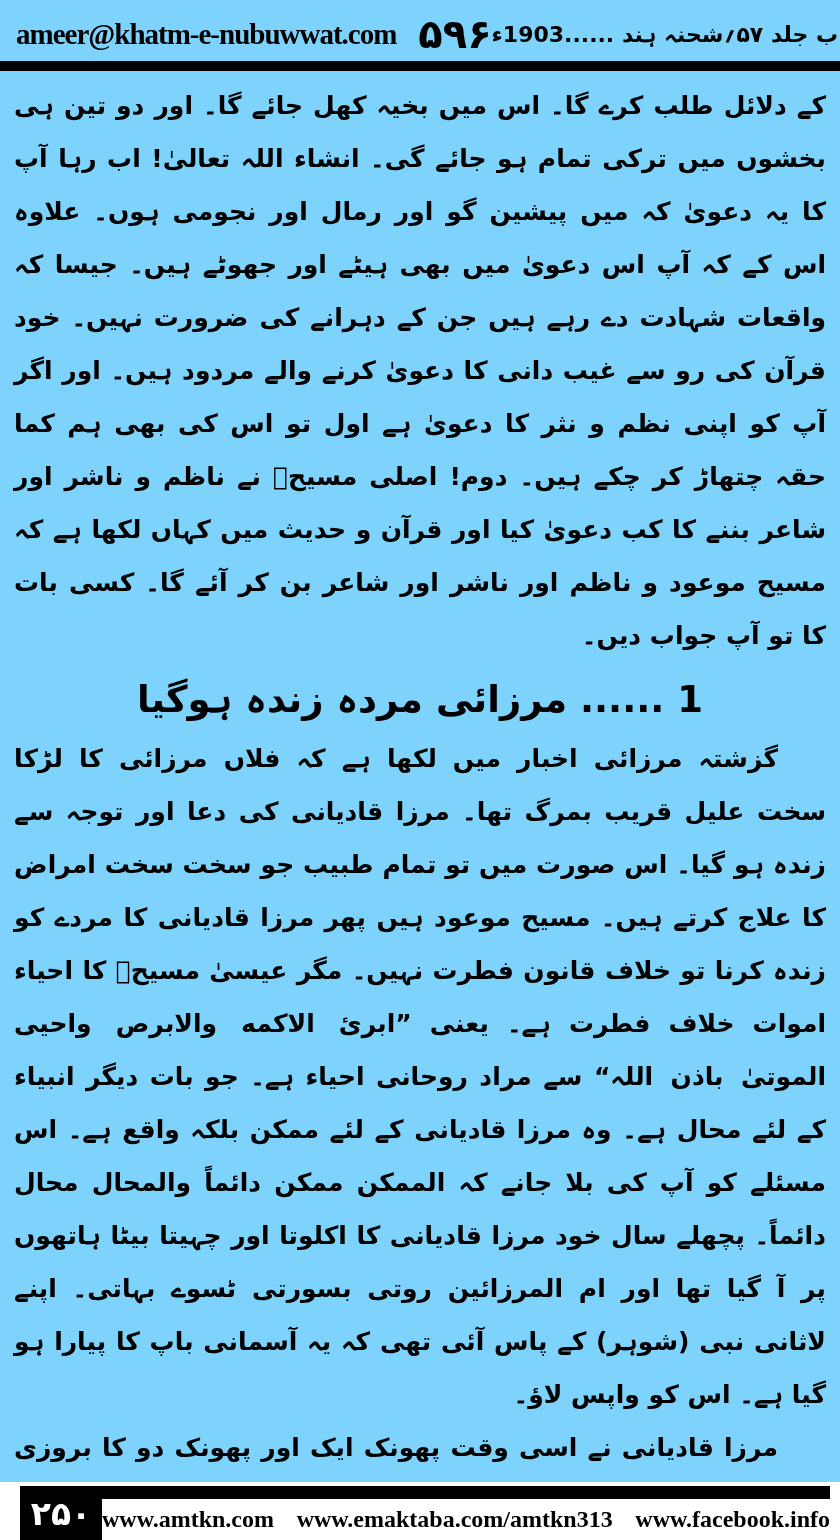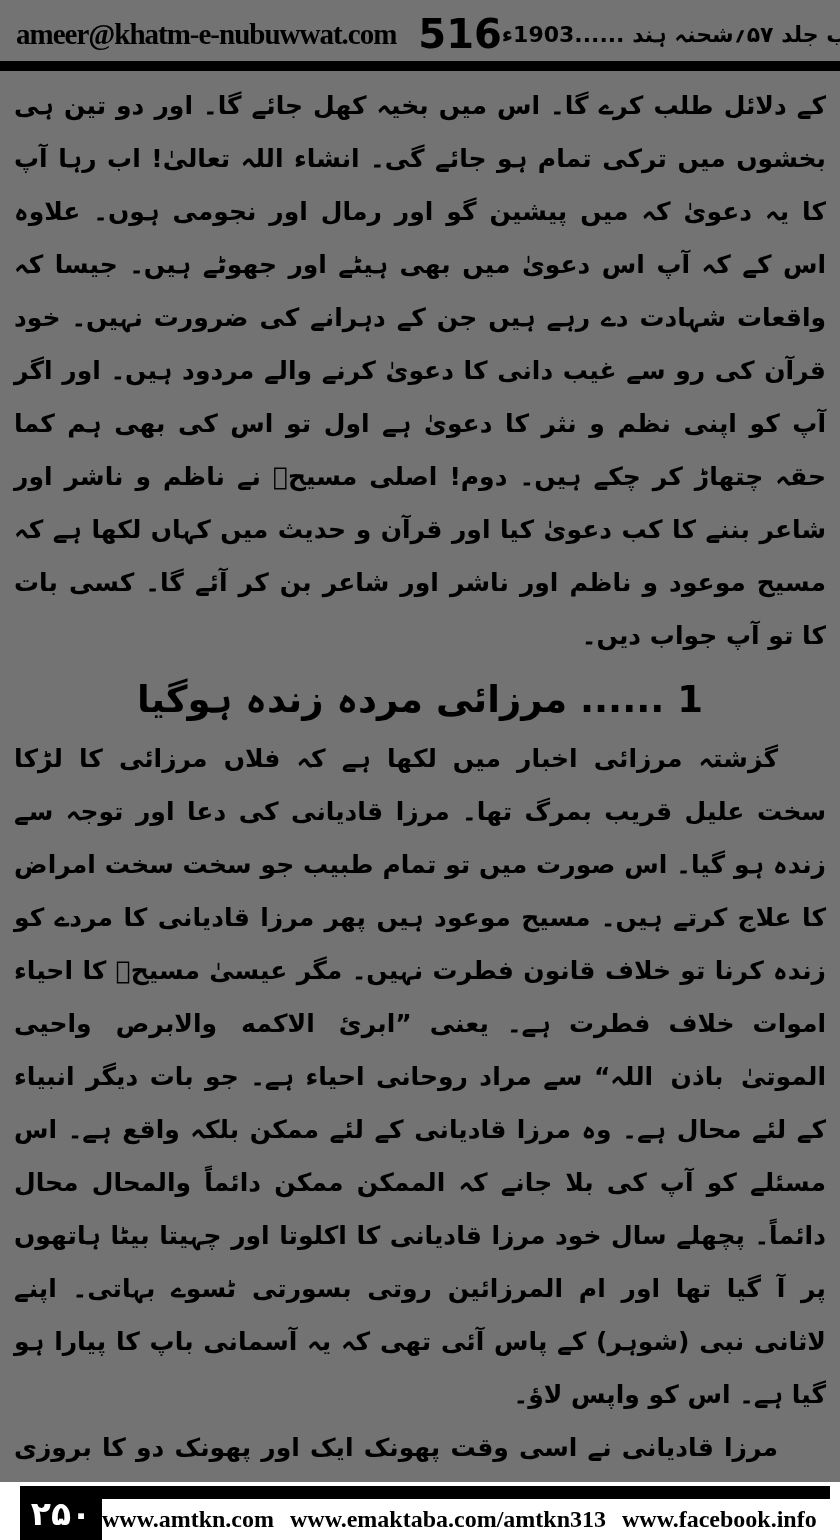--- a/index.html
+++ b/index.html
@@ -2,21 +2,21 @@
 <html lang="ur"><head>
 <meta charset="utf-8">
 <style>
   * { box-sizing: border-box; }
   html, body { margin: 0; padding: 0; background: #fff; }
   .page {
     position: relative;
     width: 840px;
     height: 1540px;
     margin: 0 auto;
-    background: #737373;
+    background: #7dd3fc;
     color: #000000;
     overflow: hidden;
   }
   
   .header {
     display: flex;
     align-items: center;
     padding: 14px 16px 2px 16px;
   }
   .email {
@@ -110,36 +110,36 @@
   .footer-right {
     flex: 1;
     display: flex;
     flex-direction: column;
   }
   .footer-topbar { height: 13px; background: #000; }
   .footer-links {
     flex: 1;
     display: flex;
     align-items: center;
-    justify-content: flex-start;
+    justify-content: space-between;
     gap: 16px;
     font-family: "Liberation Serif", serif;
     font-weight: bold;
     font-size: 24px;
     white-space: nowrap;
   }
 </style>
 </head>
 <body>
 
 <div class="page">
 
   <div class="header">
     <span class="email">ameer@khatm-e-nubuwwat.com</span>
-    <span class="pagenum">516</span>
+    <span class="pagenum">۵۹۶</span>
     <span class="booktitle">احتساب جلد ۵۷؍شحنہ ہند ......1903ء</span>
   </div>
 
   <div class="rule"></div>
 
   <div class="content">
 
     <p class="para"><span>کے دلائل طلب کرے گا۔ اس میں بخیہ کھل جائے گا۔ اور دو تین ہی بخشوں میں ترکی تمام ہو جائے گی۔ انشاء اللہ تعالیٰ! اب رہا آپ کا یہ دعویٰ کہ میں پیشین گو اور رمال اور نجومی ہوں۔ علاوہ اس کے کہ آپ اس دعویٰ میں بھی ہیٹے اور جھوٹے ہیں۔ جیسا کہ واقعات شہادت دے رہے ہیں جن کے دہرانے کی ضرورت نہیں۔ خود قرآن کی رو سے غیب دانی کا دعویٰ کرنے والے مردود ہیں۔ اور اگر آپ کو اپنی نظم و نثر کا دعویٰ ہے اول تو اس کی بھی ہم کما حقہ چتھاڑ کر چکے ہیں۔ دوم! اصلی مسیحؑ نے ناظم و ناشر اور شاعر بننے کا کب دعویٰ کیا اور قرآن و حدیث میں کہاں لکھا ہے کہ مسیح موعود و ناظم اور ناشر اور شاعر بن کر آئے گا۔ کسی بات کا تو آپ جواب دیں۔</span></p>
 
     <div class="heading">1 ...... مرزائی مردہ زندہ ہوگیا</div>

